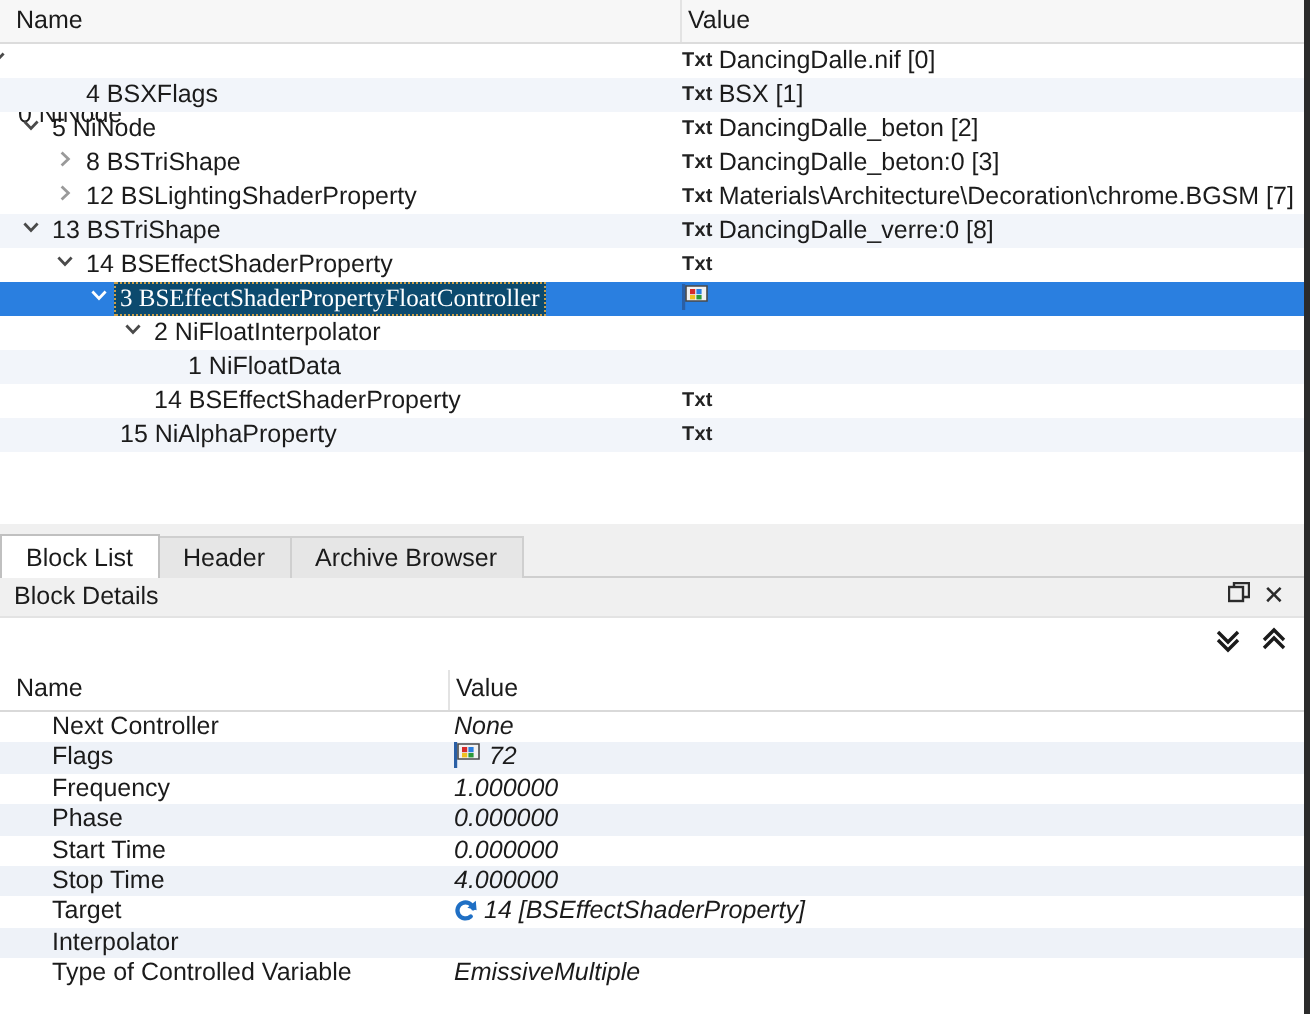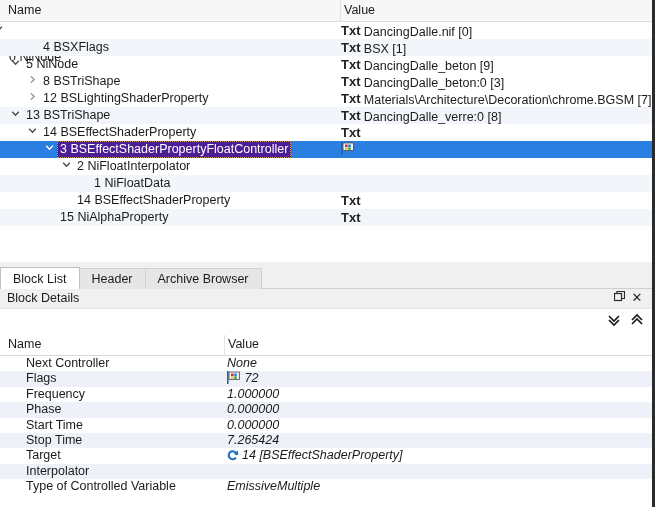--- a/index.html
+++ b/index.html
@@ -55,24 +55,25 @@
     position: relative;
   }
   .trow {
     position: relative;
     height: 17px;
     line-height: 17px;
     white-space: nowrap;
   }
   .trow.alt { background: #f2f5fa; }
   .trow.sel .name-cell {
-    background: #4c1d95;
+    background: #0c4a6e;
     color: #ffffff;
     outline: 1px dotted #caa04a;
     outline-offset: -1px;
+    font-family: Liberation Serif, serif;
   }
   .trow.sel { background: #2a7fe0; }
   .name-cell {
     position: absolute;
     top: 0;
     height: 17px;
     font-size: 12.5px;
     padding: 0 3px;
     box-sizing: border-box;
     display: inline-block;
@@ -93,21 +94,21 @@
   .value-cell {
     position: absolute;
     left: 341px;
     top: 0;
     height: 17px;
     font-size: 12.5px;
     white-space: nowrap;
   }
   .txt-badge {
     display: inline-block;
-    font-size: 13px;
+    font-size: 10px;
     font-weight: bold;
     letter-spacing: 0.1px;
     color: #222;
     vertical-align: 1px;
     margin-right: 3px;
   }
   .flag-ico {
     display: inline-block;
     width: 14px;
     height: 13px;
@@ -283,21 +284,21 @@
       </div>
       <div class="trow alt">
         <div class="name-cell" style="left: 40px;">4 BSXFlags</div>
         <div class="value-cell"><span class="txt-badge">Txt</span><span>BSX [1]</span></div>
       </div>
       <div class="trow">
         <div class="arrow open" style="left: 9px;"><svg width="9" height="9" viewBox="0 0 9 9">
             <polyline points="1.2,2.8 4.5,6.2 7.8,2.8" fill="none" stroke="#4a4a4a" stroke-width="1.4"></polyline>
           </svg></div>
         <div class="name-cell" style="left: 23px;">5 NiNode</div>
-        <div class="value-cell"><span class="txt-badge">Txt</span><span>DancingDalle_beton [9]</span></div>
+        <div class="value-cell"><span class="txt-badge">Txt</span><span>DancingDalle_beton [2]</span></div>
       </div>
       <div class="trow">
         <div class="arrow" style="left: 26px;"><svg width="9" height="9" viewBox="0 0 9 9">
             <polyline points="2.8,1.2 6.2,4.5 2.8,7.8" fill="none" stroke="#9a9a9a" stroke-width="1.4"></polyline>
           </svg></div>
         <div class="name-cell" style="left: 40px;">8 BSTriShape</div>
         <div class="value-cell"><span class="txt-badge">Txt</span><span>DancingDalle_beton:0 [3]</span></div>
       </div>
       <div class="trow">
         <div class="arrow" style="left: 26px;"><svg width="9" height="9" viewBox="0 0 9 9">
@@ -421,21 +422,21 @@
       <div class="brow alt">
         <div class="b-name">Phase</div>
         <div class="b-value"><span>0.000000</span></div>
       </div>
       <div class="brow">
         <div class="b-name">Start Time</div>
         <div class="b-value"><span>0.000000</span></div>
       </div>
       <div class="brow alt">
         <div class="b-name">Stop Time</div>
-        <div class="b-value"><span>7.265424</span></div>
+        <div class="b-value"><span>4.000000</span></div>
       </div>
       <div class="brow">
         <div class="b-name">Target</div>
         <div class="b-value"><span class="ref-ico"><svg width="12" height="12" viewBox="0 0 12 12">
               <path d="M9.6 5.2 A4 4 0 1 0 8.4 9.2" fill="none" stroke="#1f6fc4" stroke-width="2.1" stroke-linecap="round"></path>
               <polygon points="10.9,1.4 11.3,6.1 6.7,4.9" fill="#1f6fc4"></polygon>
             </svg></span><span>14 [BSEffectShaderProperty]</span></div>
       </div>
       <div class="brow alt">
         <div class="b-name">Interpolator</div>

